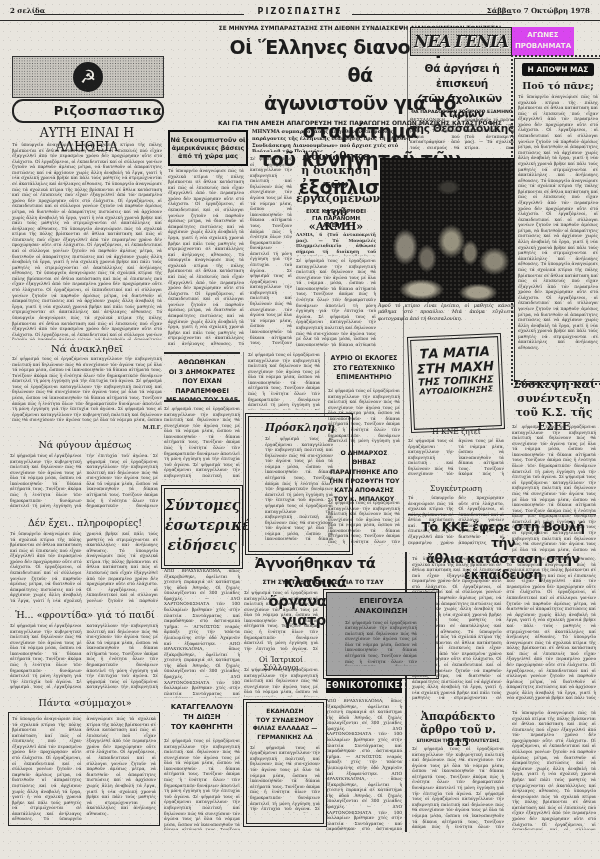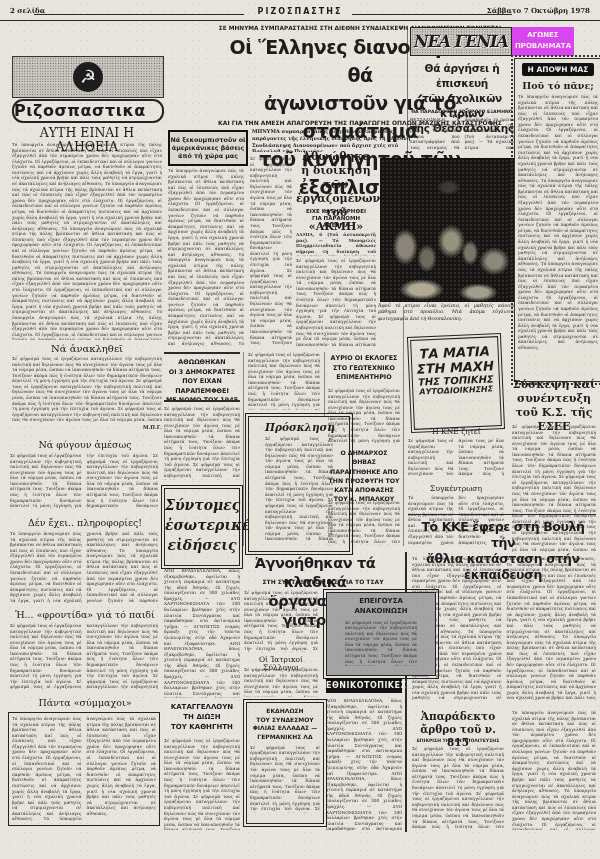--- a/index.html
+++ b/index.html
@@ -43,21 +43,21 @@
   <div class="blk hdr-small" style="left:10px;top:6px;">2 σελίδα</div>
   <div class="blk hdr-small sans" style="left:0;top:7px;width:600px;text-align:center;letter-spacing:2px;font-size:8px;">ΡΙΖΟΣΠΑΣΤΗΣ</div>
   <div class="blk hdr-small" style="right:10px;top:6px;">Σάββατο 7 Οκτώβρη 1978</div>
   <div class="rule" style="left:34px;top:14px;width:210px;height:1px;"></div>
   <div class="rule" style="left:352px;top:14px;width:160px;height:1px;"></div>
   <div class="rule" style="left:0;top:20px;width:600px;height:1px;"></div>
 
   <div class="blk halftone" style="left:12px;top:56px;width:150px;height:40px;border:1px solid #333;">
     <div style="width:30px;height:30px;margin:5px auto;background:#1d1d1d;border-radius:50%;color:#efece5;text-align:center;line-height:30px;font-size:18px;">☭</div>
   </div>
-  <div class="blk sans" style="left:12px;top:99px;width:148px;height:20px;border:2px solid #222;border-radius:11px;text-align:left;font-weight:bold;font-size:16px;line-height:20px;letter-spacing:.5px;">Ριζοσπαστικα</div>
+  <div class="blk sans" style="left:12px;top:99px;width:148px;height:20px;border:2px solid #222;border-radius:11px;text-align:right;font-weight:bold;font-size:13px;line-height:20px;letter-spacing:.5px;">Ριζοσπαστικα</div>
   <div class="blk subhead" style="left:12px;top:126px;width:150px;font-size:12.5px;">ΑΥΤΗ ΕΙΝΑΙ Η ΑΛΗΘΕΙΑ</div>
   <div class="blk t" style="left:12px;top:142px;width:150px;height:198px;">Τό ὑπουργεῖο ἀναγνώρισε πώς τά σχολικά κτίρια τῆς πόλης βρίσκονται σέ ἄθλια κατάσταση καί πώς οἱ ἐπισκευές πού εἶχαν ἐξαγγελθεῖ ἀπό τόν περασμένο χρόνο δέν προχώρησαν οὔτε στό ἐλάχιστο. Οἱ ἐργαζόμενοι, οἱ ἐκπαιδευτικοί καί οἱ σύλλογοι γονέων ζητοῦν νά παρθοῦν ἀμέσως μέτρα, νά διατεθοῦν οἱ ἀπαραίτητες πιστώσεις καί νά ἀρχίσουν χωρίς ἄλλη ἀναβολή τά ἔργα, γιατί ἡ νέα σχολική χρονιά βρῆκε καί πάλι τούς μαθητές νά στριμώχνονται σέ ἀκατάλληλες καί ἀνήλιαγες αἴθουσες. Τό ὑπουργεῖο ἀναγνώρισε πώς τά σχολικά κτίρια τῆς πόλης βρίσκονται σέ ἄθλια κατάσταση καί πώς οἱ ἐπισκευές πού εἶχαν ἐξαγγελθεῖ ἀπό τόν περασμένο χρόνο δέν προχώρησαν οὔτε στό ἐλάχιστο. Οἱ ἐργαζόμενοι, οἱ ἐκπαιδευτικοί καί οἱ σύλλογοι γονέων ζητοῦν νά παρθοῦν ἀμέσως μέτρα, νά διατεθοῦν οἱ ἀπαραίτητες πιστώσεις καί νά ἀρχίσουν χωρίς ἄλλη ἀναβολή τά ἔργα, γιατί ἡ νέα σχολική χρονιά βρῆκε καί πάλι τούς μαθητές νά στριμώχνονται σέ ἀκατάλληλες καί ἀνήλιαγες αἴθουσες. Τό ὑπουργεῖο ἀναγνώρισε πώς τά σχολικά κτίρια τῆς πόλης βρίσκονται σέ ἄθλια κατάσταση καί πώς οἱ ἐπισκευές πού εἶχαν ἐξαγγελθεῖ ἀπό τόν περασμένο χρόνο δέν προχώρησαν οὔτε στό ἐλάχιστο. Οἱ ἐργαζόμενοι, οἱ ἐκπαιδευτικοί καί οἱ σύλλογοι γονέων ζητοῦν νά παρθοῦν ἀμέσως μέτρα, νά διατεθοῦν οἱ ἀπαραίτητες πιστώσεις καί νά ἀρχίσουν χωρίς ἄλλη ἀναβολή τά ἔργα, γιατί ἡ νέα σχολική χρονιά βρῆκε καί πάλι τούς μαθητές νά στριμώχνονται σέ ἀκατάλληλες καί ἀνήλιαγες αἴθουσες. Τό ὑπουργεῖο ἀναγνώρισε πώς τά σχολικά κτίρια τῆς πόλης βρίσκονται σέ ἄθλια κατάσταση καί πώς οἱ ἐπισκευές πού εἶχαν ἐξαγγελθεῖ ἀπό τόν περασμένο χρόνο δέν προχώρησαν οὔτε στό ἐλάχιστο. Οἱ ἐργαζόμενοι, οἱ ἐκπαιδευτικοί καί οἱ σύλλογοι γονέων ζητοῦν νά παρθοῦν ἀμέσως μέτρα, νά διατεθοῦν οἱ ἀπαραίτητες πιστώσεις καί νά ἀρχίσουν χωρίς ἄλλη ἀναβολή τά ἔργα, γιατί ἡ νέα σχολική χρονιά βρῆκε καί πάλι τούς μαθητές νά στριμώχνονται σέ ἀκατάλληλες καί ἀνήλιαγες αἴθουσες. Τό ὑπουργεῖο ἀναγνώρισε πώς τά σχολικά κτίρια τῆς πόλης βρίσκονται σέ ἄθλια κατάσταση καί πώς οἱ ἐπισκευές πού εἶχαν ἐξαγγελθεῖ ἀπό τόν περασμένο χρόνο δέν προχώρησαν οὔτε στό ἐλάχιστο. Οἱ ἐργαζόμενοι, οἱ ἐκπαιδευτικοί καί οἱ σύλλογοι γονέων ζητοῦν νά παρθοῦν ἀμέσως μέτρα, νά διατεθοῦν οἱ ἀπαραίτητες πιστώσεις καί νά ἀρχίσουν χωρίς ἄλλη ἀναβολή τά ἔργα, γιατί ἡ νέα σχολική χρονιά βρῆκε καί πάλι τούς μαθητές νά στριμώχνονται σέ ἀκατάλληλες καί ἀνήλιαγες αἴθουσες. Τό ὑπουργεῖο ἀναγνώρισε πώς τά σχολικά κτίρια τῆς πόλης βρίσκονται σέ ἄθλια κατάσταση καί πώς οἱ ἐπισκευές πού εἶχαν ἐξαγγελθεῖ ἀπό τόν περασμένο χρόνο δέν προχώρησαν οὔτε στό ἐλάχιστο. Οἱ ἐργαζόμενοι, οἱ ἐκπαιδευτικοί καί οἱ σύλλογοι γονέων ζητοῦν νά παρθοῦν ἀμέσως μέτρα, νά διατεθοῦν οἱ ἀπαραίτητες πιστώσεις καί νά ἀρχίσουν χωρίς ἄλλη ἀναβολή τά ἔργα, γιατί ἡ νέα σχολική χρονιά βρῆκε καί πάλι τούς μαθητές νά στριμώχνονται σέ ἀκατάλληλες καί ἀνήλιαγες αἴθουσες.</div>
   <div class="blk subhead" style="left:12px;top:343px;width:150px;font-size:10px;">Νά ἀνακληθεῖ</div>
   <div class="blk t" style="left:12px;top:356px;width:150px;height:66px;">Σέ ψήφισμά τους οἱ ἐργαζόμενοι καταγγέλλουν τήν κυβερνητική πολιτική καί δηλώνουν πώς θά συνεχίσουν τόν ἀγώνα τους μέ ὅλα τά νόμιμα μέσα, ὥσπου νά ἱκανοποιηθοῦν τά δίκαια αἰτήματά τους. Τονίζουν ἀκόμα πώς ἡ ἑνότητα ὅλων τῶν δημοκρατικῶν δυνάμεων ἀποτελεῖ τή μόνη ἐγγύηση γιά τήν ἐπιτυχία τοῦ ἀγώνα. Σέ ψήφισμά τους οἱ ἐργαζόμενοι καταγγέλλουν τήν κυβερνητική πολιτική καί δηλώνουν πώς θά συνεχίσουν τόν ἀγώνα τους μέ ὅλα τά νόμιμα μέσα, ὥσπου νά ἱκανοποιηθοῦν τά δίκαια αἰτήματά τους. Τονίζουν ἀκόμα πώς ἡ ἑνότητα ὅλων τῶν δημοκρατικῶν δυνάμεων ἀποτελεῖ τή μόνη ἐγγύηση γιά τήν ἐπιτυχία τοῦ ἀγώνα. Σέ ψήφισμά τους οἱ ἐργαζόμενοι καταγγέλλουν τήν κυβερνητική πολιτική καί δηλώνουν πώς θά συνεχίσουν τόν ἀγώνα τους μέ ὅλα τά νόμιμα μέσα, ὥσπου νά ἱκανοποιηθοῦν τά δίκαια αἰτήματά τους. Τονίζουν ἀκόμα πώς ἡ ἑνότητα ὅλων τῶν δημοκρατικῶν δυνάμεων ἀποτελεῖ τή μόνη ἐγγύηση γιά τήν ἐπιτυχία τοῦ ἀγώνα.</div>
   <div class="blk" style="left:12px;top:424px;width:150px;text-align:right;font-size:5px;font-weight:bold;">Μ.Π.Γ.</div>
 
   <div class="blk subhead" style="left:10px;top:440px;width:150px;font-size:9.5px;">Νά φύγουν ἀμέσως</div>
   <div class="blk t t2" style="left:10px;top:453px;width:148px;height:60px;">Σέ ψήφισμά τους οἱ ἐργαζόμενοι καταγγέλλουν τήν κυβερνητική πολιτική καί δηλώνουν πώς θά συνεχίσουν τόν ἀγώνα τους μέ ὅλα τά νόμιμα μέσα, ὥσπου νά ἱκανοποιηθοῦν τά δίκαια αἰτήματά τους. Τονίζουν ἀκόμα πώς ἡ ἑνότητα ὅλων τῶν δημοκρατικῶν δυνάμεων ἀποτελεῖ τή μόνη ἐγγύηση γιά τήν ἐπιτυχία τοῦ ἀγώνα. Σέ ψήφισμά τους οἱ ἐργαζόμενοι καταγγέλλουν τήν κυβερνητική πολιτική καί δηλώνουν πώς θά συνεχίσουν τόν ἀγώνα τους μέ ὅλα τά νόμιμα μέσα, ὥσπου νά ἱκανοποιηθοῦν τά δίκαια αἰτήματά τους. Τονίζουν ἀκόμα πώς ἡ ἑνότητα ὅλων τῶν δημοκρατικῶν δυνάμεων ἀποτελεῖ τή μόνη ἐγγύηση γιά τήν ἐπιτυχία τοῦ ἀγώνα. Σέ ψήφισμά τους οἱ ἐργαζόμενοι καταγγέλλουν τήν κυβερνητική πολιτική καί δηλώνουν πώς θά συνεχίσουν τόν ἀγώνα τους μέ ὅλα τά νόμιμα μέσα, ὥσπου νά ἱκανοποιηθοῦν τά δίκαια αἰτήματά τους. Τονίζουν ἀκόμα πώς ἡ ἑνότητα ὅλων τῶν δημοκρατικῶν δυνάμεων ἀποτελεῖ τή μόνη ἐγγύηση γιά τήν ἐπιτυχία τοῦ ἀγώνα.</div>
   <div class="blk subhead" style="left:10px;top:518px;width:150px;font-size:9.5px;">Δέν ἔχει.. πληροφορίες!</div>
   <div class="blk t t2" style="left:10px;top:531px;width:148px;height:74px;">Τό ὑπουργεῖο ἀναγνώρισε πώς τά σχολικά κτίρια τῆς πόλης βρίσκονται σέ ἄθλια κατάσταση καί πώς οἱ ἐπισκευές πού εἶχαν ἐξαγγελθεῖ ἀπό τόν περασμένο χρόνο δέν προχώρησαν οὔτε στό ἐλάχιστο. Οἱ ἐργαζόμενοι, οἱ ἐκπαιδευτικοί καί οἱ σύλλογοι γονέων ζητοῦν νά παρθοῦν ἀμέσως μέτρα, νά διατεθοῦν οἱ ἀπαραίτητες πιστώσεις καί νά ἀρχίσουν χωρίς ἄλλη ἀναβολή τά ἔργα, γιατί ἡ νέα σχολική χρονιά βρῆκε καί πάλι τούς μαθητές νά στριμώχνονται σέ ἀκατάλληλες καί ἀνήλιαγες αἴθουσες. Τό ὑπουργεῖο ἀναγνώρισε πώς τά σχολικά κτίρια τῆς πόλης βρίσκονται σέ ἄθλια κατάσταση καί πώς οἱ ἐπισκευές πού εἶχαν ἐξαγγελθεῖ ἀπό τόν περασμένο χρόνο δέν προχώρησαν οὔτε στό ἐλάχιστο. Οἱ ἐργαζόμενοι, οἱ ἐκπαιδευτικοί καί οἱ σύλλογοι γονέων ζητοῦν νά παρθοῦν ἀμέσως μέτρα, νά διατεθοῦν οἱ ἀπαραίτητες πιστώσεις καί νά ἀρχίσουν χωρίς ἄλλη ἀναβολή τά ἔργα, γιατί ἡ νέα σχολική χρονιά βρῆκε καί πάλι τούς μαθητές νά στριμώχνονται σέ ἀκατάλληλες καί ἀνήλιαγες αἴθουσες.</div>

